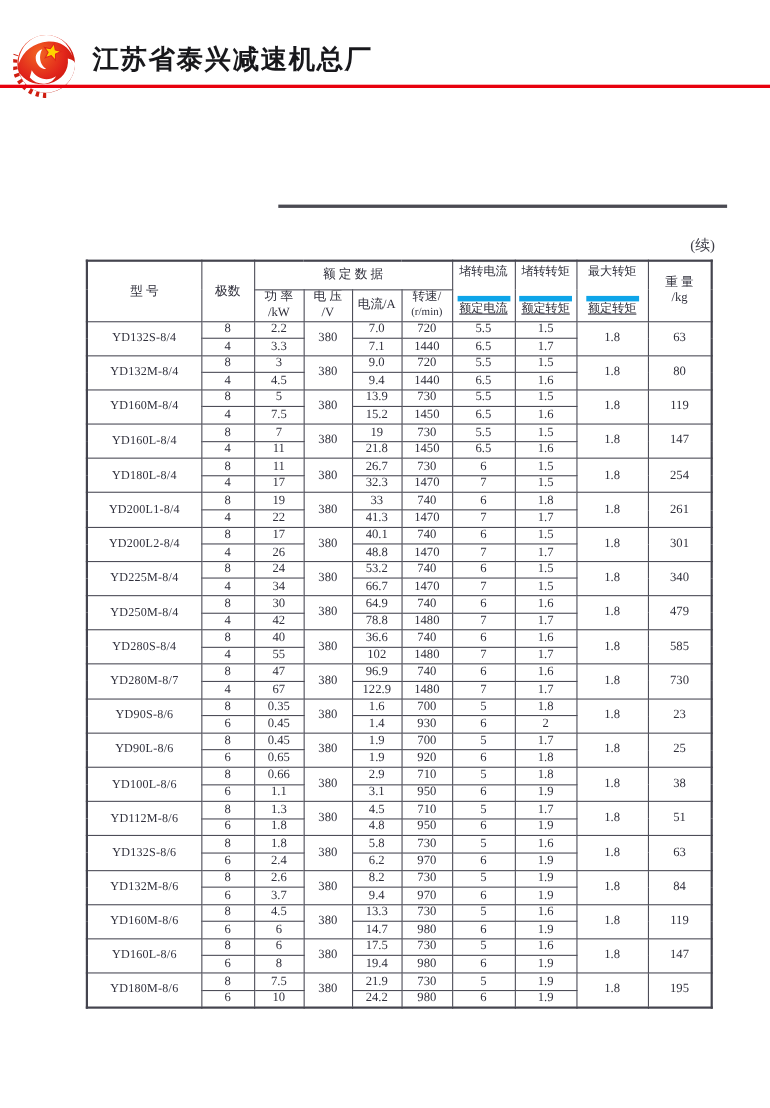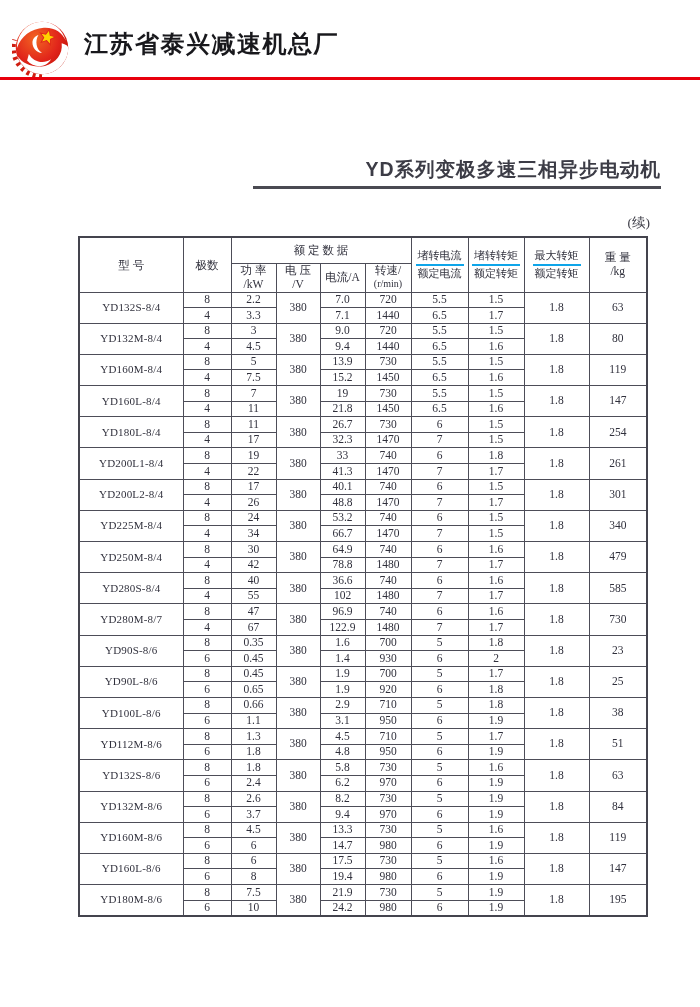--- a/index.html
+++ b/index.html
@@ -1,21 +1,21 @@
 <!DOCTYPE html>
 <html><head>
 <meta charset="utf-8">
 <style>
   * { margin:0; padding:0; box-sizing:border-box; }
   body { width:700px; height:1007px; background:#ffffff; position:relative;
          font-family:"Liberation Sans","DejaVu Sans",sans-serif; }
   .page { position:absolute; inset:0; background:#ffffff; overflow:hidden; }
 
   
-  .brand-header { position:absolute; left:0; top:4px; width:700px; height:77px; background:#fff; }
+  .brand-header { position:absolute; left:0; top:14px; width:700px; height:77px; background:#fff; }
   .logo { position:absolute; left:12px; top:13px; width:60px; height:62px; }
   .company-zh { position:absolute; left:84px; top:24px; font-size:24px; font-weight:bold;
                 color:#18181c; letter-spacing:1.5px; white-space:nowrap; }
   .company-en { position:absolute; left:84px; top:55px; font-size:13px; font-weight:bold;
                 color:#1d1d22; letter-spacing:0.2px; white-space:nowrap; }
   .red-rule { position:absolute; left:0; top:77px; width:700px; height:3px; }
 
   
   .doc-title { position:absolute; right:39px; top:156px; font-size:19.5px; font-weight:bold;
                color:#3c3c46; letter-spacing:1px; white-space:nowrap; }
@@ -29,22 +29,22 @@
                 font-family:"Liberation Serif","DejaVu Serif",serif; color:#30303c; }
   .spec-table th, .spec-table td { border:1px solid #4d4d58; text-align:center; vertical-align:middle;
                 padding:0; overflow:hidden; }
   .spec-table { border:2px solid #44444e; }
   .spec-table thead th { font-weight:normal; font-size:11.5px; line-height:1.25; }
   .spec-table thead tr.h1 th { height:26px; }
   .spec-table thead tr.h2 th { height:29px; }
   .spec-table tbody td { height:15.6px; font-size:11.5px; line-height:1; }
   .spec-table tbody td.model { font-size:11px; letter-spacing:0.2px;margin-left:48px; }
   .frac { display:inline-block; line-height:1.2; font-size:11px; }
-  .frac .num { display:block; border-bottom:2px solid #0ea5e9; padding:0 2px 1px; }
-  .frac .den { display:block; padding-top:1px; }
+  .frac .num { display:block; border-bottom:5px solid #0ea5e9; padding:0 2px 15px; }
+  .frac .den { display:block; padding-top:1px;text-decoration:underline; }
   .two-line { display:inline-block; line-height:1.2; }
   .two-line span { display:block; }
   .two-line .small { font-size:10px; }
 </style>
 </head>
 <body>
 
 <div class="page">
 
   <div class="brand-header">
@@ -63,21 +63,20 @@
       <path d="M28 62 C 35 75 52 80 65 71 C 57 86 36 86 25 73 Z" fill="#ffffff"></path>
       <path d="M44 30 C 38 40 40 54 50 60 C 41 60 34 52 34 43 C 34 37 38 32 44 30 Z" fill="#ffffff"></path>
       <g transform="translate(59,34) rotate(14)">
         <path d="M0,-13 L3.9,-4.2 L13,-4 L5.8,1.9 L8,11 L0,5.7 L-8,11 L-5.8,1.9 L-13,-4 L-3.9,-4.2 Z" fill="#ffd200" stroke="#e1251b" stroke-width="1.6"></path>
       </g>
     </svg>
     <div class="company-zh">江苏省泰兴减速机总厂</div>
   </div>
   <div class="red-rule" style="background: rgb(232, 0, 13);"></div>
 
-  <div class="doc-title">YD系列变极多速三相异步电动机</div>
   <div class="title-rule"></div>
   <div class="continued">(续)</div>
 
   <table class="spec-table">
     <colgroup>
       <col style="width:104px">
         <col style="width:48px">
         <col style="width:45px">
         <col style="width:44px">
       <col style="width:45px">

